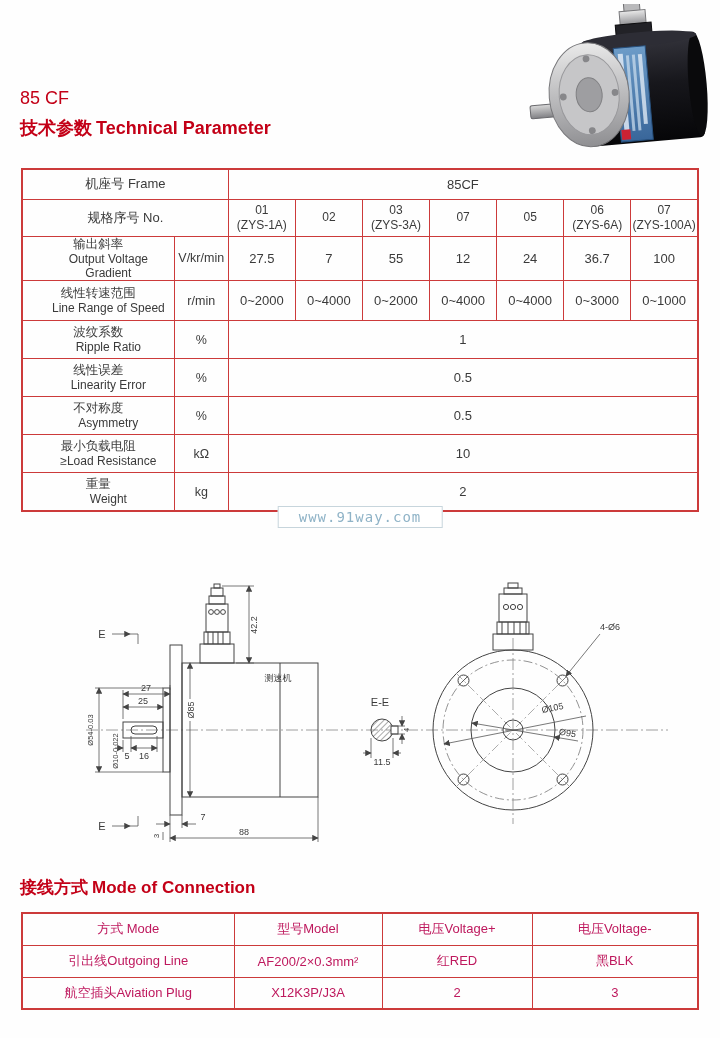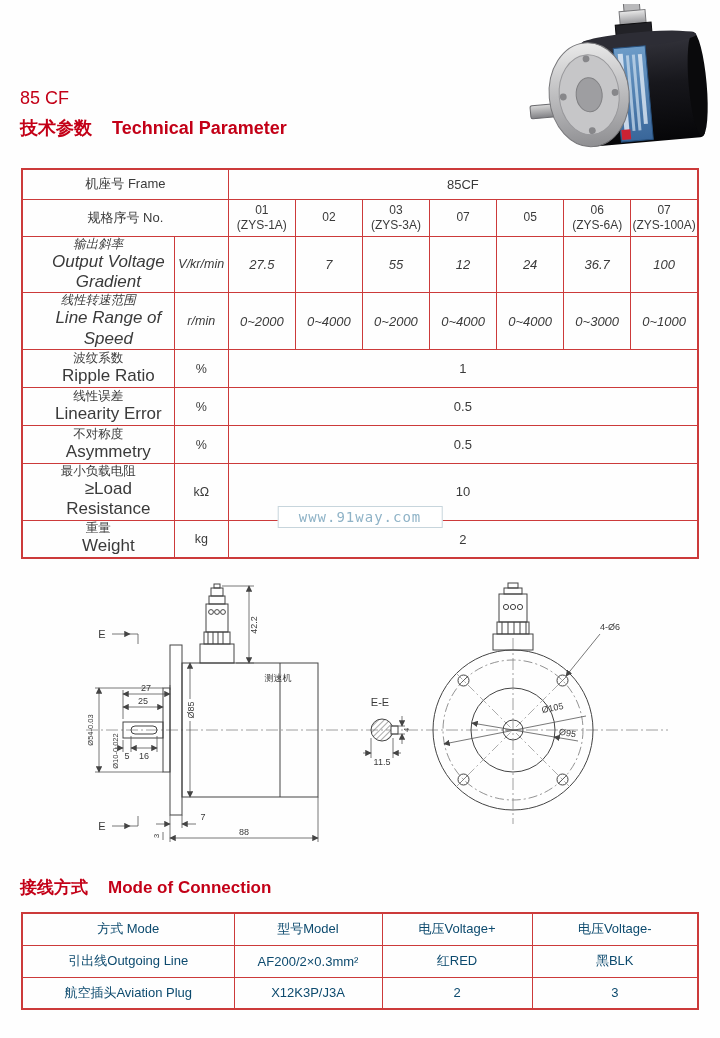--- a/index.html
+++ b/index.html
@@ -1,43 +1,43 @@
 <!DOCTYPE html>
 <html style="--heading_red: #c30017; --table_border_red: #cc3a3a; --watermark_blue: #8fb3c7;"><head>
 <meta charset="utf-8">
 <style>
   html,body{margin:0;padding:0;background:#ffffff;}
   .page{position:relative;width:720px;height:1038px;background:#fefefe;overflow:hidden;
         font-family:"Liberation Sans",sans-serif;color:#333;}
   
   .model-title{position:absolute;left:20px;top:88px;font-size:18px;font-weight:normal;color:var(--heading_red,#c30017);}
   .sec-head{position:absolute;left:20px;font-size:17px;font-weight:bold;color:var(--heading_red,#c30017);white-space:nowrap;}
-  .sec-head .en{margin-left:20px;}
+  .sec-head .en{margin-left:4px;}
   #sec-technical{top:116px;font-size:18px;}
   #sec-outline{top:546px;}
   #sec-connection{top:876px;}
   
   .photo{position:absolute;left:524px;top:4px;width:192px;height:152px;}
   
   table{border-collapse:collapse;table-layout:fixed;}
   .t1{position:absolute;left:21px;top:168px;width:678px;}
   .t1 td{border:1px solid var(--table_border_red,#cc3a3a);text-align:center;vertical-align:middle;
          padding:0 1px;font-size:13px;color:#3a3a3a;overflow:hidden;}
   .t1{border:2px solid var(--table_border_red,#cc3a3a);}
   .t1 tr{height:38px;padding-left:16px;}
   .t1 tr.rA{height:30px;}
   .t1 tr.rB{height:37px;}
-  .t1 tr.rC{height:40px;font-style:italic;}
+  .t1 tr.rC{height:40px;}
   .t1 .lbl .cn{display:block;font-size:12.5px;line-height:1.2;}
-  .t1 .lbl .en{display:block;font-size:17px;line-height:1.2;margin-left:20px;}
+  .t1 .lbl .en{display:block;font-size:12px;line-height:1.2;margin-left:20px;}
   .t1 .pre{white-space:pre-line;font-size:12px;line-height:1.25;}
   .t1 .unit{font-size:12.5px;}
   .t2{position:absolute;left:21px;top:912px;width:678px;border:2px solid var(--table_border_red,#cc3a3a);}
   .t2 td{border:1px solid var(--table_border_red,#cc3a3a);text-align:center;vertical-align:middle;
-         font-size:13px;color:#0c4a6e;}
+         font-size:13px;color:#be185d;}
   .t2 tr{height:32px;}
   
   .watermark{position:absolute;top:506px;left:50%;transform:translateX(-50%);
              border:1px solid #c7d5dc;background:#fff;padding:2px 20px;
              font-family:"DejaVu Sans Mono",monospace;font-size:14px;letter-spacing:1px;
              color:var(--watermark_blue,#8fb3c7);}
   
   .drawing{position:absolute;left:20px;top:580px;width:680px;height:288px;}
   .drawing svg{display:block;}
   text.dim{font-size:9px;fill:#3a3a3a;text-anchor:middle;font-family:"Liberation Sans",sans-serif;}

